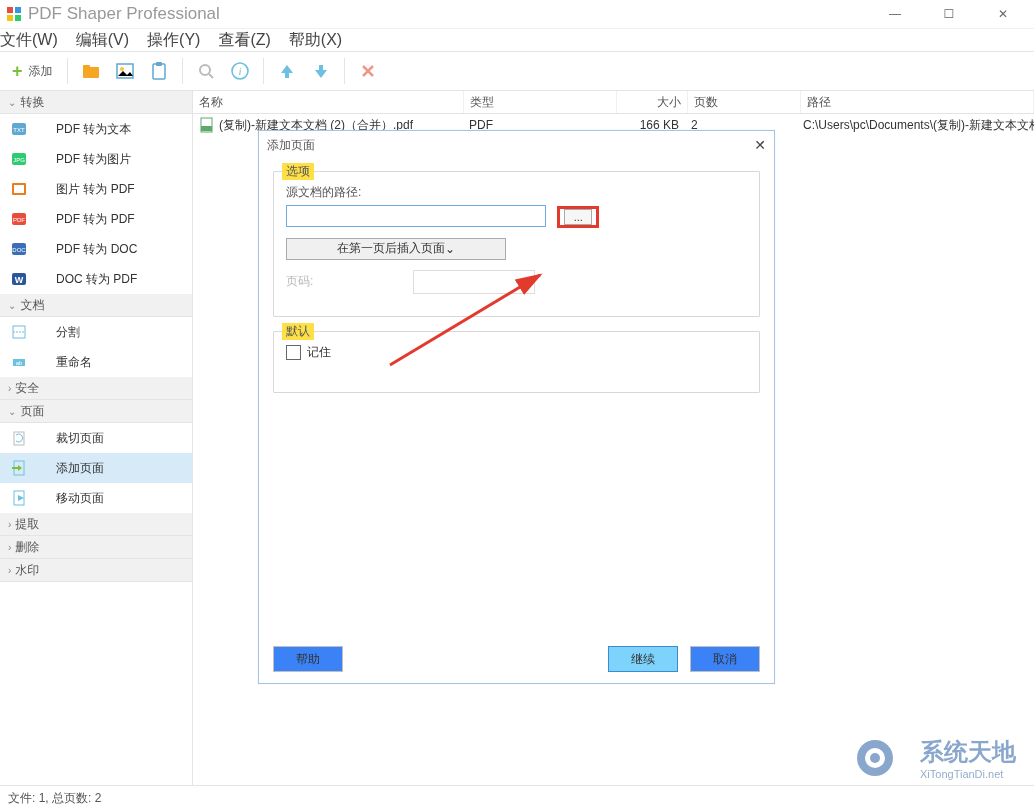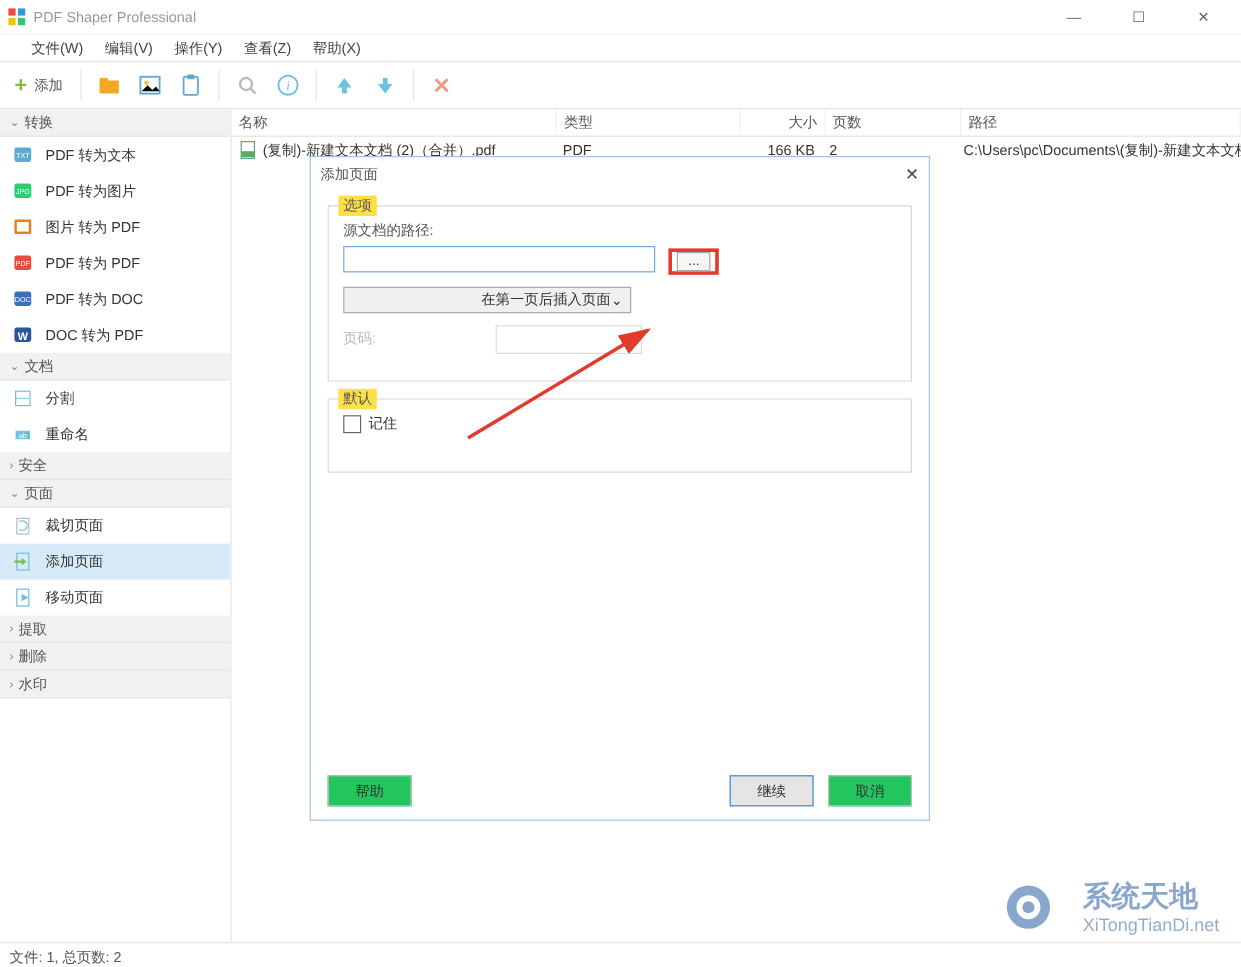--- a/index.html
+++ b/index.html
@@ -1,32 +1,32 @@
 <!DOCTYPE html>
 <html><head>
 <meta charset="utf-8">
 <style>
 html,body{margin:0;padding:0;font-family:"Microsoft YaHei","Segoe UI",sans-serif;font-size:12px;color:#333;background:#fff;width:1034px;height:806px;overflow:hidden;position:relative}
 .titlebar{height:28px;display:flex;align-items:center;padding:0 6px;background:#fff;border-bottom:1px solid #f0f0f0}
 .titlebar .logo{width:16px;height:16px;margin-right:6px;display:inline-flex}
-.titlebar .title{color:#999;font-size:12px;flex:1}
+.titlebar .title{color:#999;font-size:17px;flex:1}
 .winbtns{display:flex;gap:20px;color:#666;padding-right:8px}
 .winbtn{width:34px;text-align:center}
-.menubar{height:22px;display:flex;align-items:center;gap:18px;padding:0 26px;color:#444;font-size:12px}
+.menubar{height:22px;display:flex;align-items:center;gap:18px;padding:0 0;color:#444;font-size:16px}
 .toolbar{height:38px;border-top:1px solid #e4e4e4;border-bottom:1px solid #e4e4e4;display:flex;align-items:center;padding:0 6px;gap:4px}
 .toolsep{width:1px;height:26px;background:#e4e4e4;margin:0 4px}
 .tbtn{width:30px;height:30px;display:flex;align-items:center;justify-content:center;border-radius:2px}
 .addbtn{display:flex;align-items:center;gap:6px;padding:0 6px;height:30px}
 .addbtn .plus{color:#7bbf3a;font-size:18px;font-weight:bold}
 .addbtn .txt{color:#555}
 .content{display:flex;height:calc(100% - 28px - 22px - 38px - 24px)}
 .sidebar{width:192px;border-right:1px solid #e4e4e4;overflow:auto;background:#fff}
 .cat{height:22px;display:flex;align-items:center;padding:0 8px;background:#f1f1f1;border-bottom:1px solid #e4e4e4;color:#555;gap:4px}
 .cat .chev{font-size:10px;color:#888}
-.item{height:30px;display:flex;align-items:center;padding:0 10px;gap:10px;color:#333}
+.item{height:30px;display:flex;align-items:center;padding:0 10px;gap:28px;color:#333}
 .item.sel{background:#d6eaf8}
 .item .ico{width:18px;height:18px;display:inline-flex;align-items:center;justify-content:center}
 .filearea{flex:1;display:flex;flex-direction:column;min-width:0}
 .headerrow{height:22px;display:flex;align-items:center;border-bottom:1px solid #e4e4e4;color:#555}
 .headerrow>div{padding:0 6px;border-right:1px solid #f0f0f0;height:100%;display:flex;align-items:center}
 .col-name{flex:0 0 258px}
 .col-type{flex:0 0 140px}
 .col-size{flex:0 0 58px;justify-content:flex-end}
 .col-pages{flex:0 0 100px}
 .col-path{flex:1;min-width:0;overflow:hidden;white-space:nowrap}
@@ -39,34 +39,34 @@
 .dlgtitle{height:28px;display:flex;align-items:center;padding:0 8px;justify-content:space-between;color:#555}
 .dlgtitle .x{font-size:14px;color:#444}
 .dlgbody{padding:12px 14px;height:calc(100% - 28px - 48px);box-sizing:border-box}
 .group{border:1px solid #d8d8d8;border-radius:1px;padding:12px;margin-bottom:14px;position:relative}
 .group .gtitle{position:absolute;top:-9px;left:8px;background:#fde047;padding:0 4px;color:#555}
 .grow{margin-bottom:10px}
 .glabel{color:#555;display:block;margin-bottom:4px}
 .pathinput{width:260px;height:22px;border:1px solid #71a8df;outline:none;padding:0 4px;box-sizing:border-box}
 .browsebox{display:inline-flex;align-items:center;justify-content:center;width:42px;height:22px;border:3px solid #e23b2e;margin-left:8px;box-sizing:border-box}
 .browsebox .inner{width:26px;height:14px;border:1px solid #aaa;background:#f6f6f6;display:flex;align-items:center;justify-content:center;font-size:11px;color:#333}
-.selectbox{width:240px;height:22px;border:1px solid #aaa;background:#f0f0f0;display:flex;align-items:center;justify-content:flex-end;padding:0 6px;box-sizing:border-box;color:#333}
+.selectbox{width:220px;height:22px;border:1px solid #aaa;background:#f0f0f0;display:flex;align-items:center;justify-content:center;padding:0 6px;box-sizing:border-box;color:#333}
 .disabled{color:#b8b8b8}
 .numinput{width:120px;height:22px;border:1px solid #ddd;background:#fff;margin-left:100px}
 .chk{width:13px;height:13px;border:1px solid #666;display:inline-block;vertical-align:middle;margin-right:6px}
 .dlgfoot{height:48px;display:flex;align-items:center;padding:0 14px;gap:12px}
 .dlgfoot .spacer{flex:1}
-.btn{min-width:68px;height:24px;border:1px solid #bfbfbf;background:#22c55e;display:inline-flex;align-items:center;justify-content:center;color:#333}
-.btn.primary{border:1px solid #3a8bd4;background:#e5e5e5}
+.btn{min-width:68px;height:24px;border:1px solid #bfbfbf;background:#3b82f6;display:inline-flex;align-items:center;justify-content:center;color:#333}
+.btn.primary{border:1px solid #3a8bd4;background:#7dd3fc}
 
 .arrow{position:absolute;pointer-events:none}
 
 .watermark{position:absolute;right:18px;bottom:26px;display:flex;align-items:center;gap:25px;opacity:0.55}
 .watermark .wtext{font-size:24px;font-weight:bold;color:#2a5fa4;font-family:"SimHei",sans-serif}
-.watermark .wsub{font-size:15px;color:#3b6aa0}
+.watermark .wsub{font-size:11px;color:#3b6aa0}
 svg{display:block}
 </style>
 </head>
 <body>
 
 <div class="titlebar">
   <span class="logo">
     <svg width="16" height="16">
         <rect x="1" y="1" width="6" height="6" fill="#e74c3c"></rect>
         <rect x="9" y="1" width="6" height="6" fill="#3498db"></rect>

